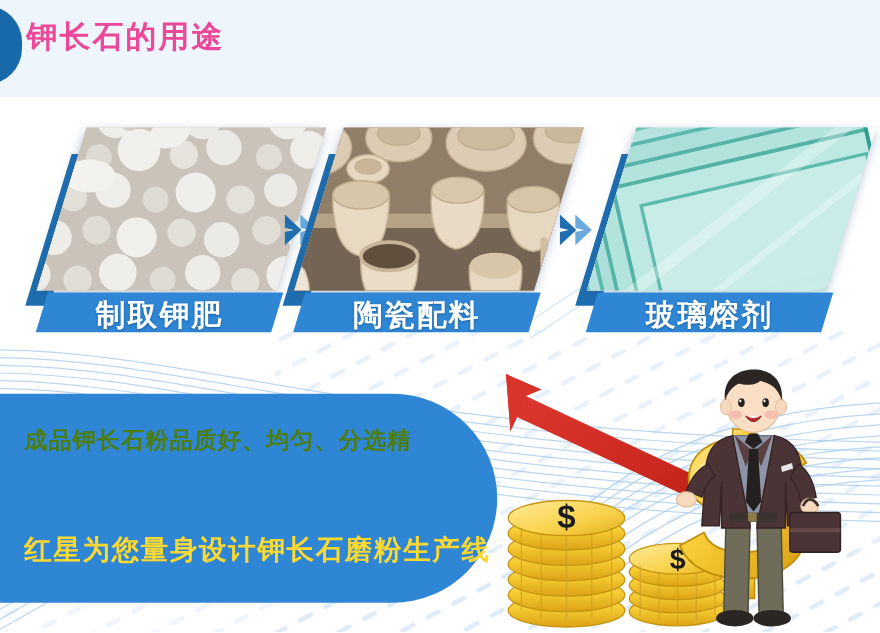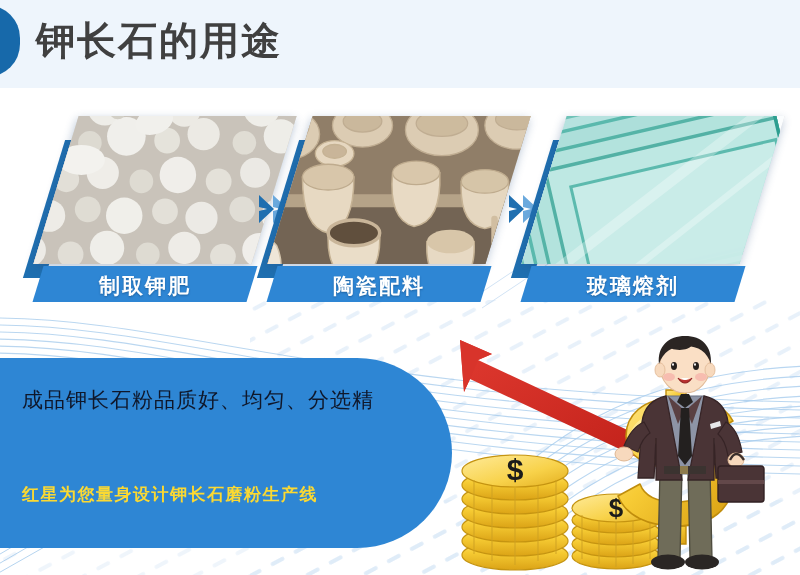--- a/index.html
+++ b/index.html
@@ -16,22 +16,22 @@
   
   .header-band{
     position:absolute;left:0;top:0;width:800px;height:88px;
     background:#eef5fc;
   }
   .header-blob{
     position:absolute;left:-46px;top:5px;width:66px;height:72px;
     background:#1769aa;border-radius:36px;
   }
   .page-title{
-    position:absolute;left:36px;top:14px;
-    font-size:39px;font-weight:bold;color:#404040;
+    position:absolute;left:24px;top:14px;
+    font-size:28px;font-weight:bold;color:#ec4899;
     letter-spacing:2px;line-height:1.4;white-space:nowrap;
   }
 
   
   .card{
     position:absolute;top:108px;width:250px;height:200px;
   }
   .card-skewbar{
     position:absolute;left:6px;top:32px;width:22px;height:138px;
     background:#1f6fb0;transform:skewX(-17deg);
@@ -46,42 +46,42 @@
   .card-photo .inner{
     position:absolute;inset:0;transform:skewX(17deg) scale(1.45);
   }
   .card-label{
     position:absolute;left:0;top:158px;width:214px;height:36px;
     background:#2e86d4;transform:skewX(-17deg);
   }
   .card-label-text{
     position:absolute;left:0;top:158px;width:214px;height:40px;
     display:flex;align-items:center;justify-content:center;
-    color:#ffffff;font-size:21px;font-weight:bold;letter-spacing:2px;
+    color:#ffffff;font-size:27px;font-weight:bold;letter-spacing:2px;
     text-shadow:0 1px 2px rgba(0,40,80,.4);
   }
   .chevron{
     position:absolute;top:193px;width:40px;height:32px;
   }
 
   
   .blue-panel{
     position:absolute;left:0;top:358px;width:452px;height:190px;
     background:#2e86d4;
     border-radius:0 96px 96px 0;
   }
   .panel-line{
-    position:absolute;left:22px;color:#0f172a;font-size:21px;
-    letter-spacing:1px;white-space:nowrap;
+    position:absolute;left:22px;color:#4d7c0f;font-size:21px;
+    letter-spacing:1px;white-space:nowrap;font-weight:bold;
   }
   .panel-l1{top:386px;}
   .panel-l2{top:425px;}
   .panel-highlight{
     position:absolute;left:22px;top:483px;
-    color:#fbd932;font-size:17px;font-weight:bold;letter-spacing:1.5px;
+    color:#fbd932;font-size:25px;font-weight:bold;letter-spacing:1.5px;
     white-space:nowrap;
   }
 
   
   .illus{position:absolute;left:440px;top:330px;width:360px;height:245px;}
 </style>
 </head>
 <body>
 
 <div id="stage">
@@ -267,21 +267,21 @@
     </div>
     <div class="card-label"></div>
     <div class="card-label-text">陶瓷配料</div>
   </div>
 
   <svg class="chevron" style="left:508px;" viewBox="0 0 40 32">
     <path d="M1 2 L16 16 L1 30 L1 18 L9 16 L1 14 Z" fill="#1f6fb0"></path>
     <path d="M15 2 L30 16 L15 30 L15 18 L23 16 L15 14 Z" fill="#6aa9dd"></path>
   </svg>
 
-  <div class="card" style="left:526px;text-decoration:underline;">
+  <div class="card" style="left:538px;text-decoration:underline;">
     <div class="card-skewbar"></div>
     <div class="card-photo">
       <div class="inner">
         <svg width="100%" height="100%" viewBox="0 0 150 100" preserveAspectRatio="xMidYMid slice">
           <rect width="150" height="100" fill="#fbfdfe"></rect>
           <g transform="rotate(-13 75 50)">
             <rect x="8" y="8" width="130" height="78" fill="#9fd9d4" opacity=".75" stroke="#3fae9f" stroke-width="1.6"></rect>
             <rect x="14" y="14" width="124" height="74" fill="#a9ded9" opacity=".72" stroke="#36a99a" stroke-width="1.6"></rect>
             <rect x="20" y="22" width="118" height="70" fill="#b6e4df" opacity=".70" stroke="#2fa192" stroke-width="1.6"></rect>
             <rect x="28" y="30" width="110" height="64" fill="#c4eae6" opacity=".70" stroke="#2b9c8d" stroke-width="1.6"></rect>

